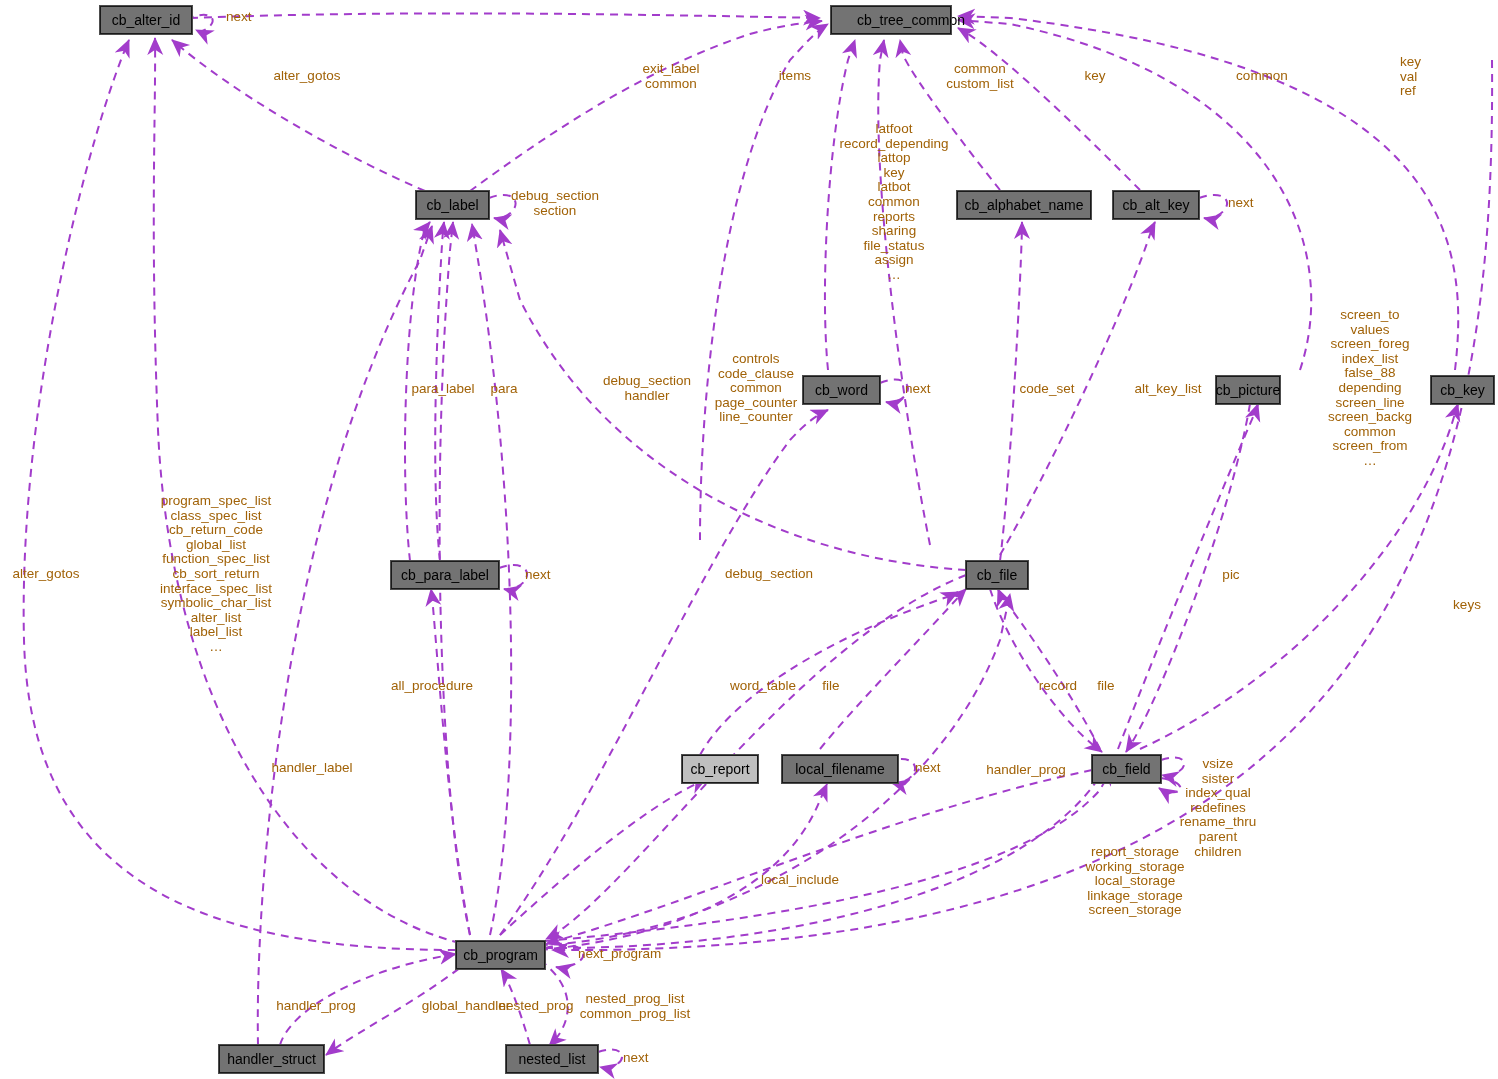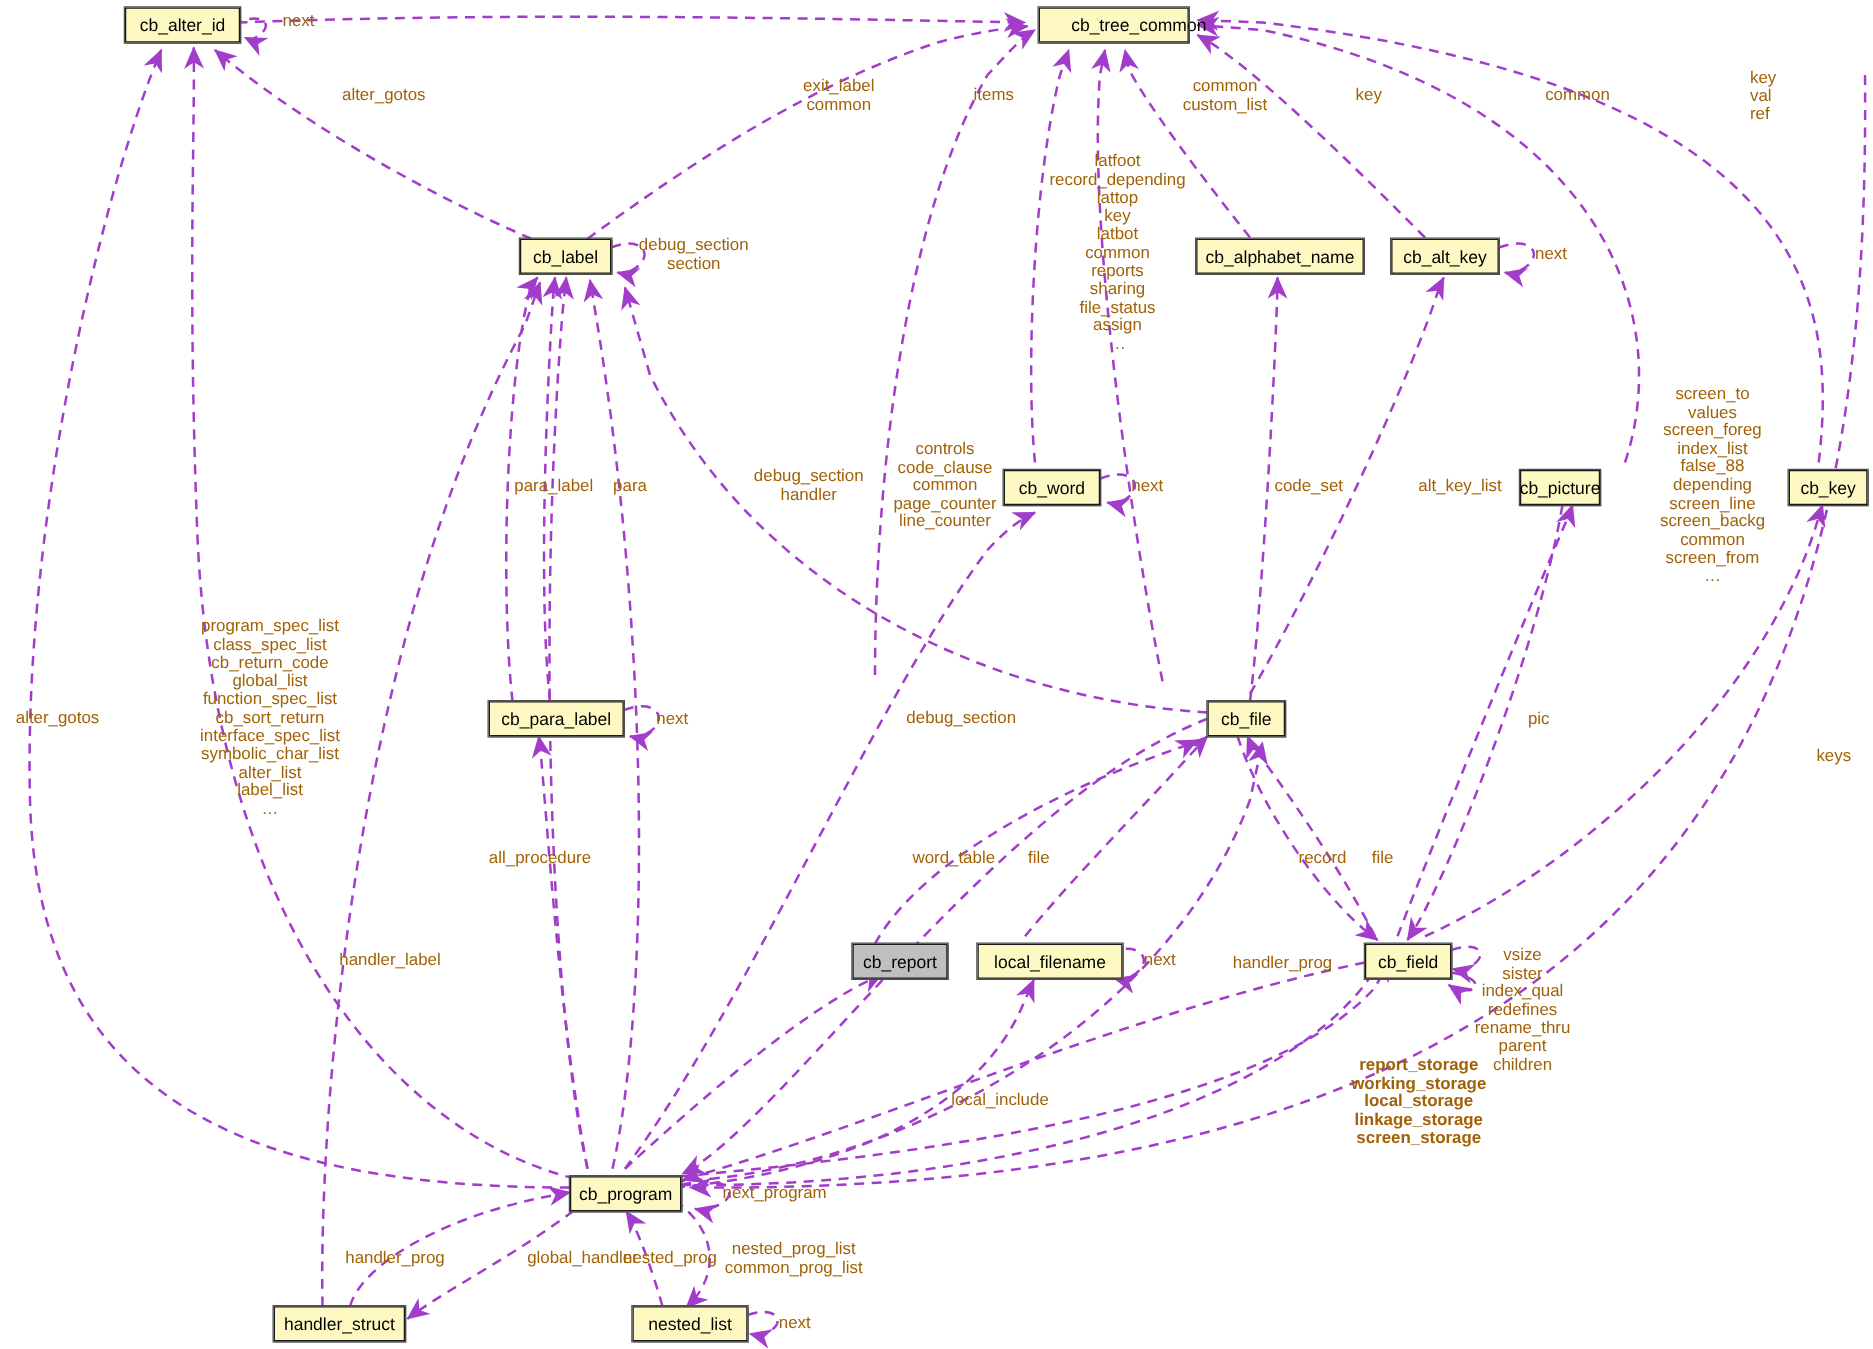--- a/index.html
+++ b/index.html
@@ -16,21 +16,21 @@
   }
   svg#edges {
     position: absolute; left: 0; top: 0;
     width: 1498px; height: 1079px;
   }
   .node {
     position: absolute;
     box-sizing: border-box;
     border: 1px solid #1a1a1a;
     outline: 1px solid #4d4d4d;
-    background: #fef9c3;
+    background: #737373;
     color: #000000;
     font-size: 14px;
     line-height: 1;
     display: flex;
     align-items: center;
     justify-content: center;
     white-space: nowrap;
     height: 28px;
     box-shadow: 1px 1px 0 0 #7f7f7f;
   }
@@ -231,21 +231,21 @@
   <div class="elabel" style="left:1218px;top:757px;">vsize
 sister
 index_qual
 redefines
 rename_thru
 parent
 children</div>
   <div class="elabel" style="left:312px;top:761px;">handler_label</div>
   <div class="elabel left" style="left:915px;top:761px;">next</div>
   <div class="elabel" style="left:1026px;top:763px;">handler_prog</div>
-  <div class="elabel" style="left:1135px;top:845px;font-weight:bold;">report_storage
+  <div class="elabel" style="left:1135px;top:845px;">report_storage
 working_storage
 local_storage
 linkage_storage
 screen_storage</div>
   <div class="elabel" style="left:800px;top:873px;">local_include</div>
   <div class="elabel left" style="left:578px;top:947px;">next_program</div>
   <div class="elabel" style="left:635px;top:992px;">nested_prog_list
 common_prog_list</div>
   <div class="elabel" style="left:316px;top:999px;">handler_prog</div>
   <div class="elabel" style="left:466px;top:999px;">global_handler</div>

